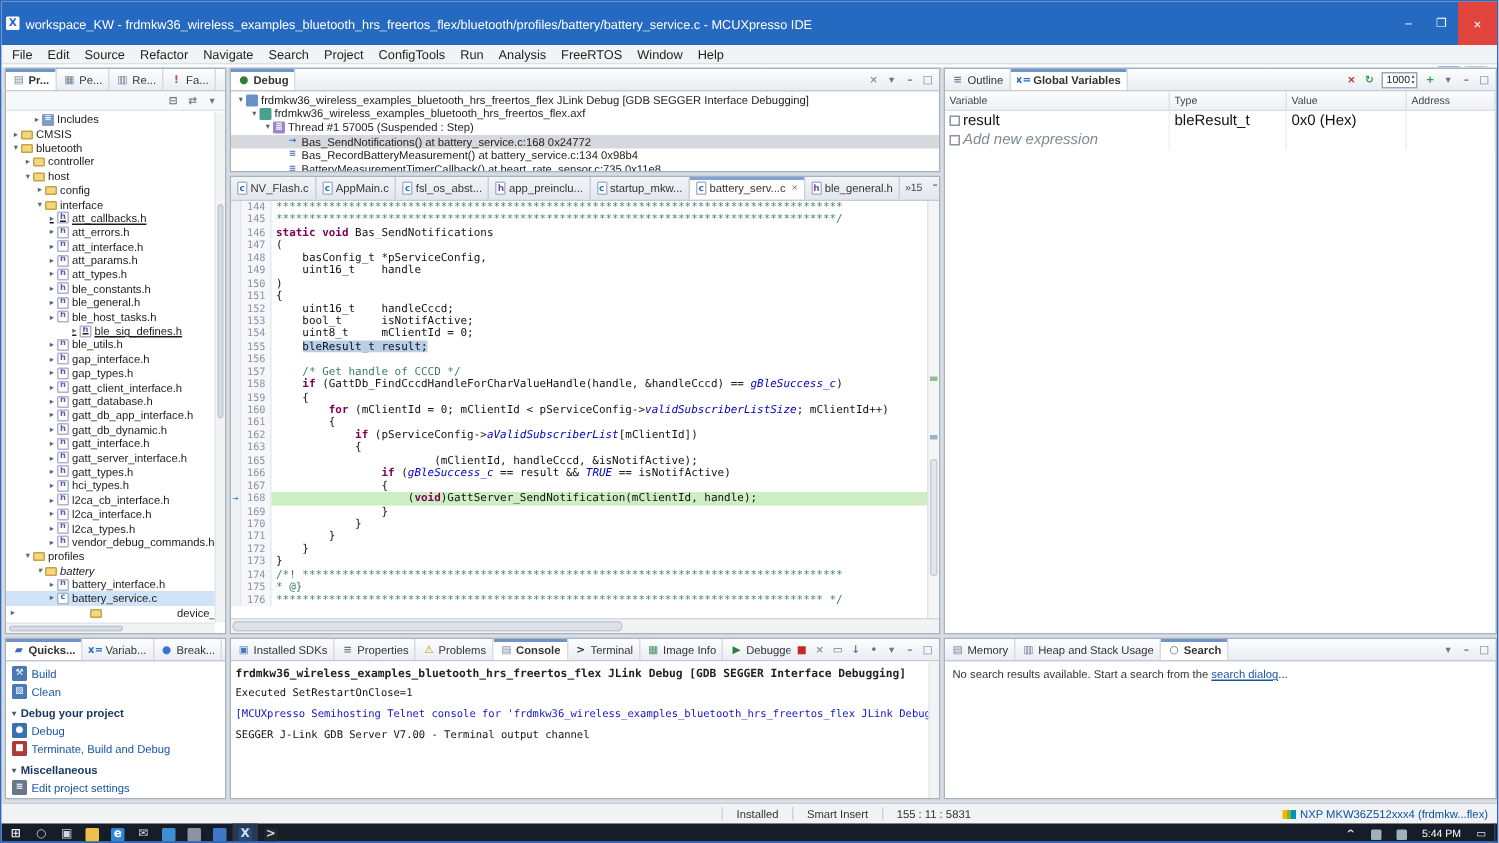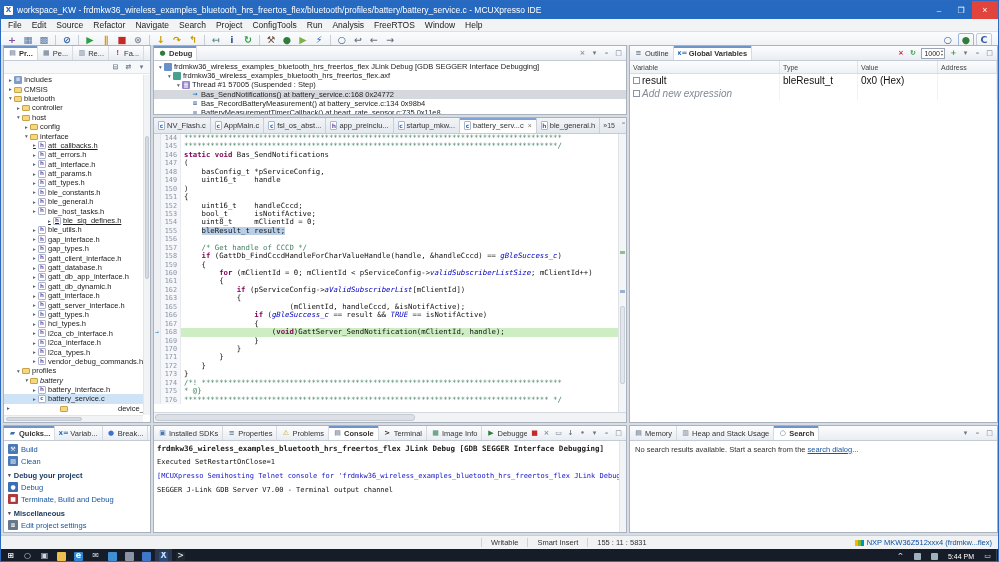--- a/index.html
+++ b/index.html
@@ -1,21 +1,21 @@
 <!DOCTYPE html>
 <html><head>
 <meta charset="utf-8">
 <style>
   *{box-sizing:border-box;margin:0;padding:0}
   html,body{width:999px;height:562px;overflow:hidden}
   body{font-family:"Liberation Sans",sans-serif;background:#dfe3e9;color:#111}
   #window{position:relative;width:999px;height:562px;border:1px solid #2a6ac0;background:#dfe3e9;overflow:hidden}
 
   
-  .titlebar{height:18px;background:#2569c0;color:#fff;display:flex;align-items:center;padding-left:3px;font-size:8.5px}
+  .titlebar{height:29px;background:#2569c0;color:#fff;display:flex;align-items:center;padding-left:3px;font-size:8.5px}
   .appicon{width:9px;height:9px;background:#fff;color:#2569c0;font:700 7px/9px "DejaVu Sans",sans-serif;text-align:center;border-radius:1px;flex:none}
   .appicon::before{content:"X"}
   .tb-title{margin-left:4px;white-space:nowrap;overflow:hidden;flex:1}
   .tb-btns{display:flex;height:100%;flex:none}
   .tb-btn{width:22px;display:flex;align-items:center;justify-content:center;font-size:8px;color:#fff}
   .tb-btn[data-name="minimize-button"]::before{content:"–"}
   .tb-btn[data-name="maximize-button"]::before{content:"❐"}
   .tb-close{background:#e0443c;width:26px}
   .tb-close::before{content:"×";font-size:9px}
 
@@ -240,21 +240,21 @@
               <span class="vl" data-name="tab-label">Fa...</span>
             </div>
           </div>
       </div>
       <div class="xtb" id="explorer-toolbar" data-name="explorer-toolbar">
           <span class="ic ic-collapse-all mini" data-name="collapse-all-icon" style="color: rgb(103, 120, 142);">⊟</span>
           <span class="ic ic-link-editor mini" data-name="link-editor-icon" style="color: rgb(103, 120, 142);">⇄</span>
           <span class="ic ic-view-menu mini" data-name="view-menu-icon" style="color: rgb(103, 120, 142);">▾</span>
         </div>
       <div id="tree" data-name="project-tree">
-          <div class="trow" data-name="tree-item-includes" style="padding-left: 3px;">
+          <div class="trow" data-name="tree-item-includes" style="padding-left: 3px; margin-left: 14px;">
             <span class="tw" data-name="expand-arrow-icon">▸</span>
             <span class="ic ic-includes" data-name="includes-icon" style="color: rgb(255, 255, 255); background: rgb(127, 157, 201);">≡</span>
             <span class="tl" data-name="tree-label">Includes</span>
           </div>
           <div class="trow" data-name="tree-item-cmsis" style="padding-left: 3px;">
             <span class="tw" data-name="expand-arrow-icon">▸</span>
             <span class="ic ic-folder" data-name="folder-icon" style="background: rgb(245, 215, 127);"></span>
             <span class="tl" data-name="tree-label">CMSIS</span>
           </div>
           <div class="trow" data-name="tree-item-bluetooth" style="padding-left: 3px;">
@@ -872,21 +872,21 @@
             <span class="ic ic-maximize mini" data-name="maximize-icon" style="color: rgb(103, 120, 142);">□</span>
           </div>
       </div>
       <div id="search-message" data-name="search-message"><span data-name="search-message-text">No search results available. Start a search from the </span><span class="slink" data-name="search-dialog-link">search dialog</span><span data-name="search-message-suffix">...</span></div>
     </div>
 
   </div>
 
   <div class="statusbar" data-name="status-bar">
     <div class="sb-left" data-name="status-spacer"></div>
-    <span class="sb-cell" data-name="status-writable">Writable</span>
+    <span class="sb-cell" data-name="status-writable">Installed</span>
     <span class="sb-cell" data-name="status-insert-mode">Smart Insert</span>
     <span class="sb-cell" data-name="status-cursor-position">155 : 11 : 5831</span>
     <div class="sb-mid" data-name="status-spacer"></div>
     <span class="nxp" data-name="target-device-link">
       <span class="nxpic" data-name="nxp-logo-icon"></span>
       <span data-name="target-device-label">NXP MKW36Z512xxx4 (frdmkw...flex)</span>
     </span>
   </div>
 
   <div class="taskbar" data-name="windows-taskbar">

